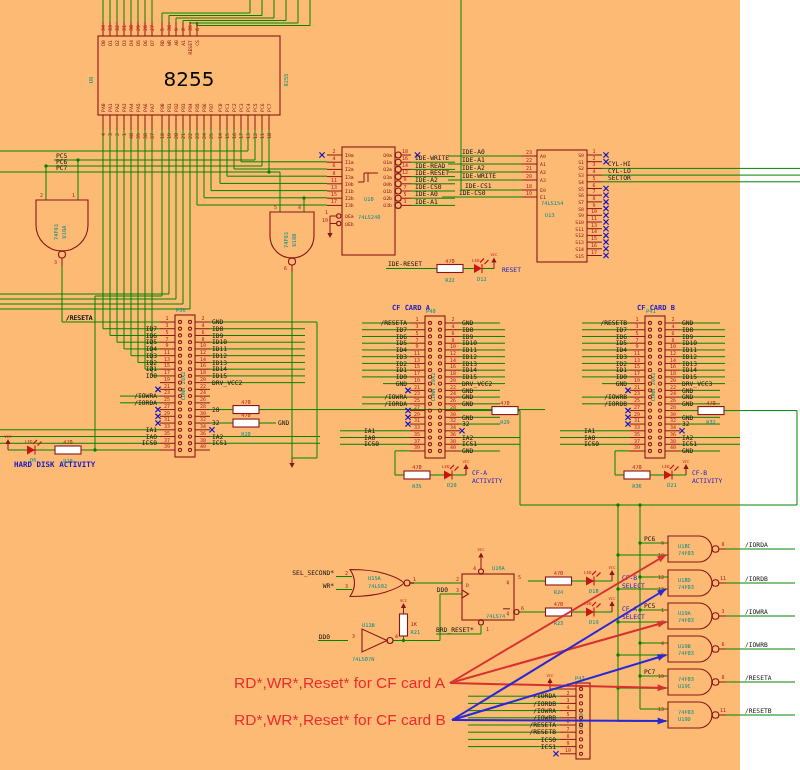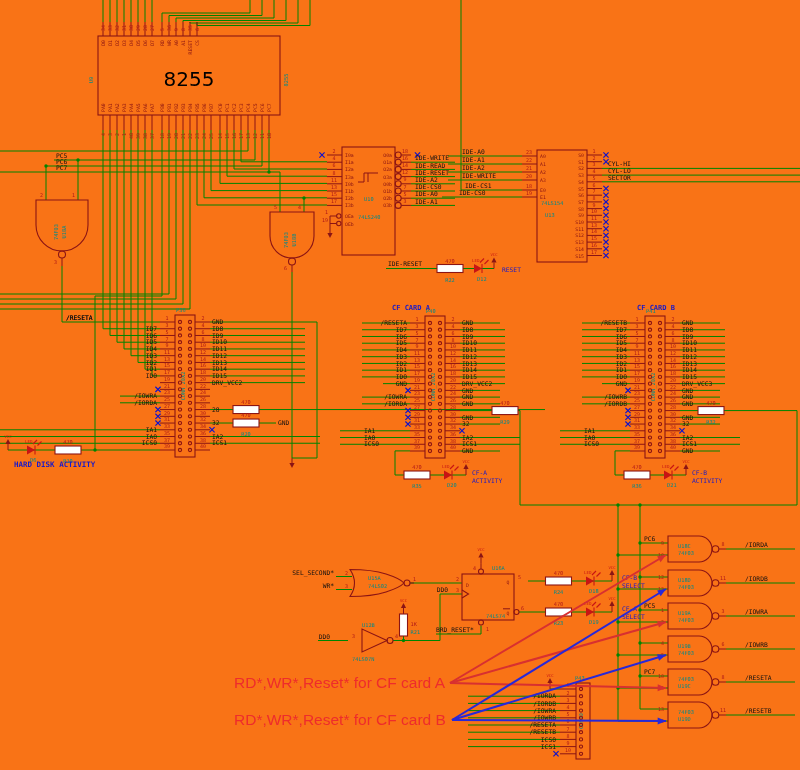--- a/index.html
+++ b/index.html
@@ -1,16 +1,16 @@
 <!DOCTYPE html>
 <html><head>
 <meta charset="utf-8">
 <style>
   html,body{margin:0;padding:0;background:#fff}
-  #wrap{width:800px;height:770px;position:relative;background:#f97316}
+  #wrap{width:740px;height:770px;position:relative;background:#fdba74}
   svg{display:block}
   svg text{font-family:"DejaVu Sans Mono","Liberation Mono",monospace}
   .w{stroke:#008400;stroke-width:1;fill:none}
   .b{stroke:#8B1414;stroke-width:1.1;fill:none}
   .bf{fill:#fff;stroke:#8B1414;stroke-width:1.1}
   .pin{stroke:#8B1414;stroke-width:1;fill:none}
   .nc{stroke:#1414C8;stroke-width:1.2;fill:none}
   .jd{fill:#008400}
   .lbl{font-size:6.3px;fill:#111}
   .pn{font-size:5px;fill:#B01818}

